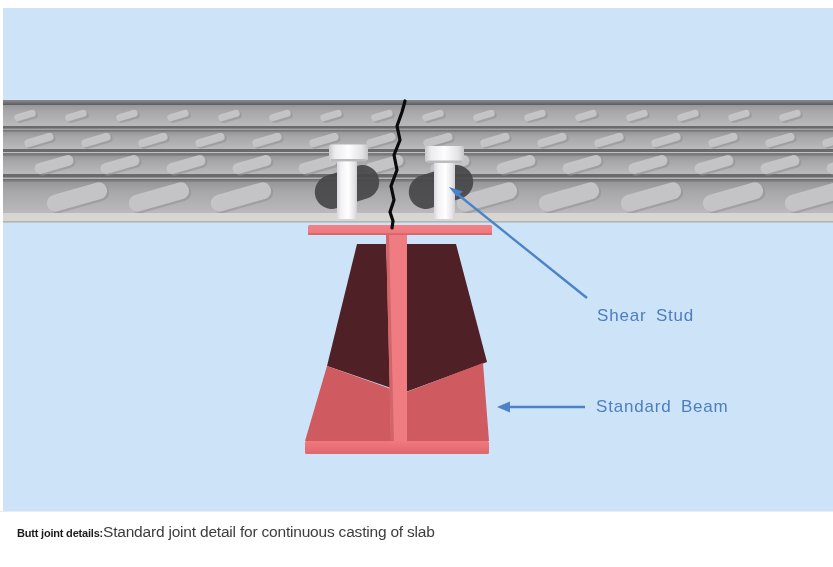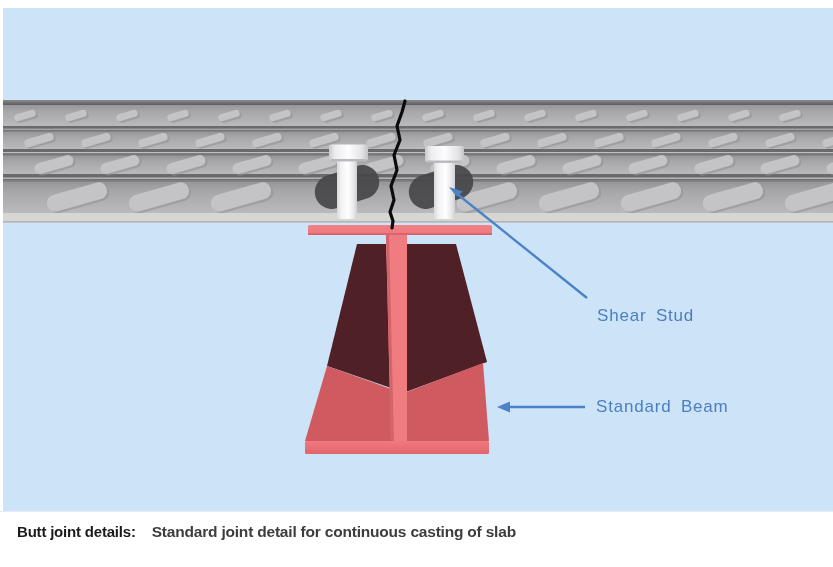--- a/index.html
+++ b/index.html
@@ -32,22 +32,22 @@
   }
   .label-shear-stud{left:597px;top:307px;}
   .label-universal-beam{left:596px;top:398px;}
 
   
   .caption-bar{
     position:absolute;left:0;top:511px;width:833px;height:56px;background:#ffffff;
     border-top:1px solid #e4eef8;box-sizing:border-box;
     padding:11px 0 0 17px;
   }
-  .caption-bar .lead{font-weight:bold;font-size:15px;letter-spacing:-.2px;color:var(--caption_bold,#1b1b1b);}
-  .caption-bar .rest{font-weight:bold;font-size:15.5px;letter-spacing:-.2px;color:var(--caption_text,#3d3d3d);margin-left:16px;}
+  .caption-bar .lead{font-weight:bold;font-size:11px;letter-spacing:-.2px;color:var(--caption_bold,#1b1b1b);}
+  .caption-bar .rest{font-weight:normal;font-size:15.5px;letter-spacing:-.2px;color:var(--caption_text,#3d3d3d);margin-left:0;}
 </style>
 </head>
 <body>
 
 <div class="page">
 
   <div class="diagram">
     <svg width="833" height="511" viewBox="0 0 833 511">
       <defs>
         <linearGradient id="bandGrad" x1="0" y1="0" x2="0" y2="1">

